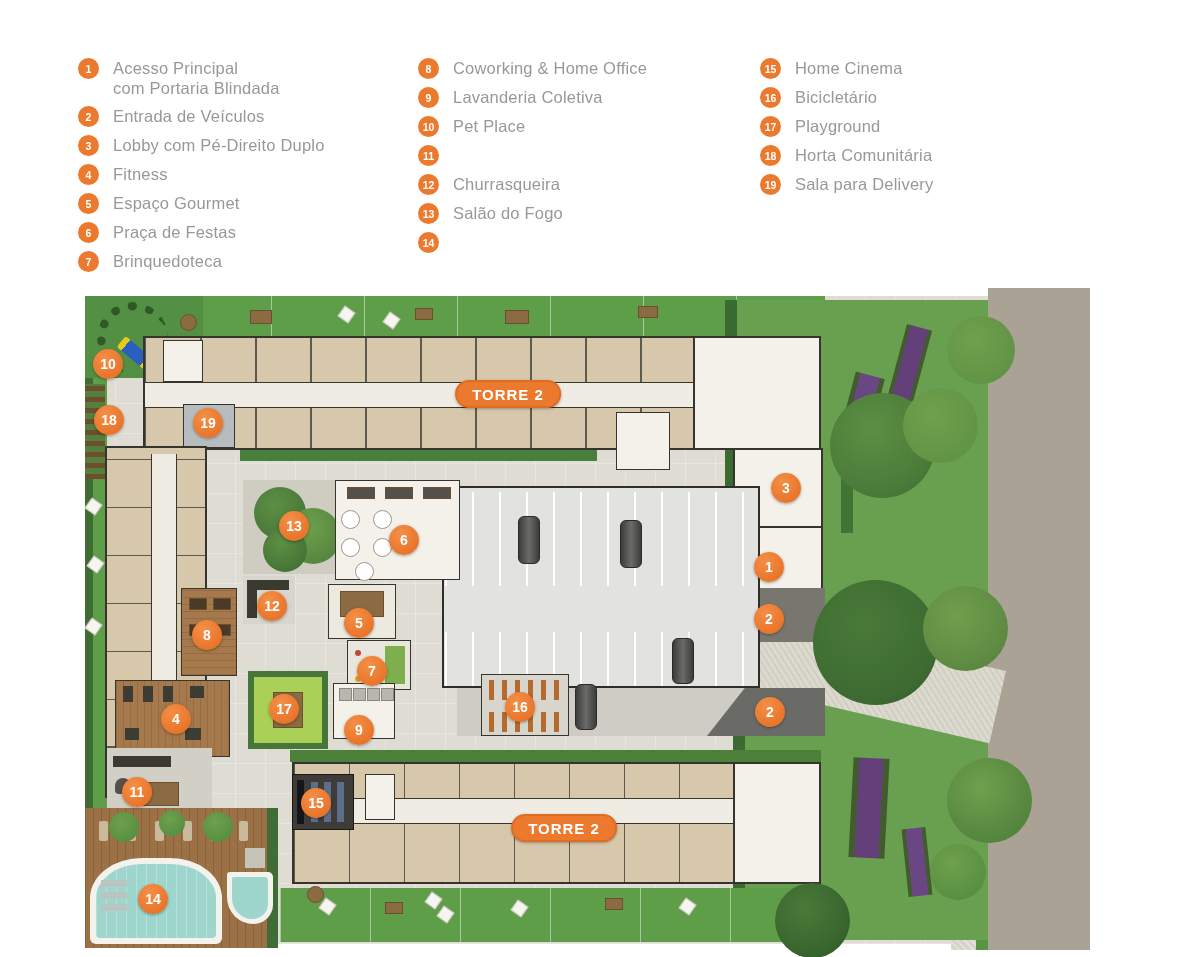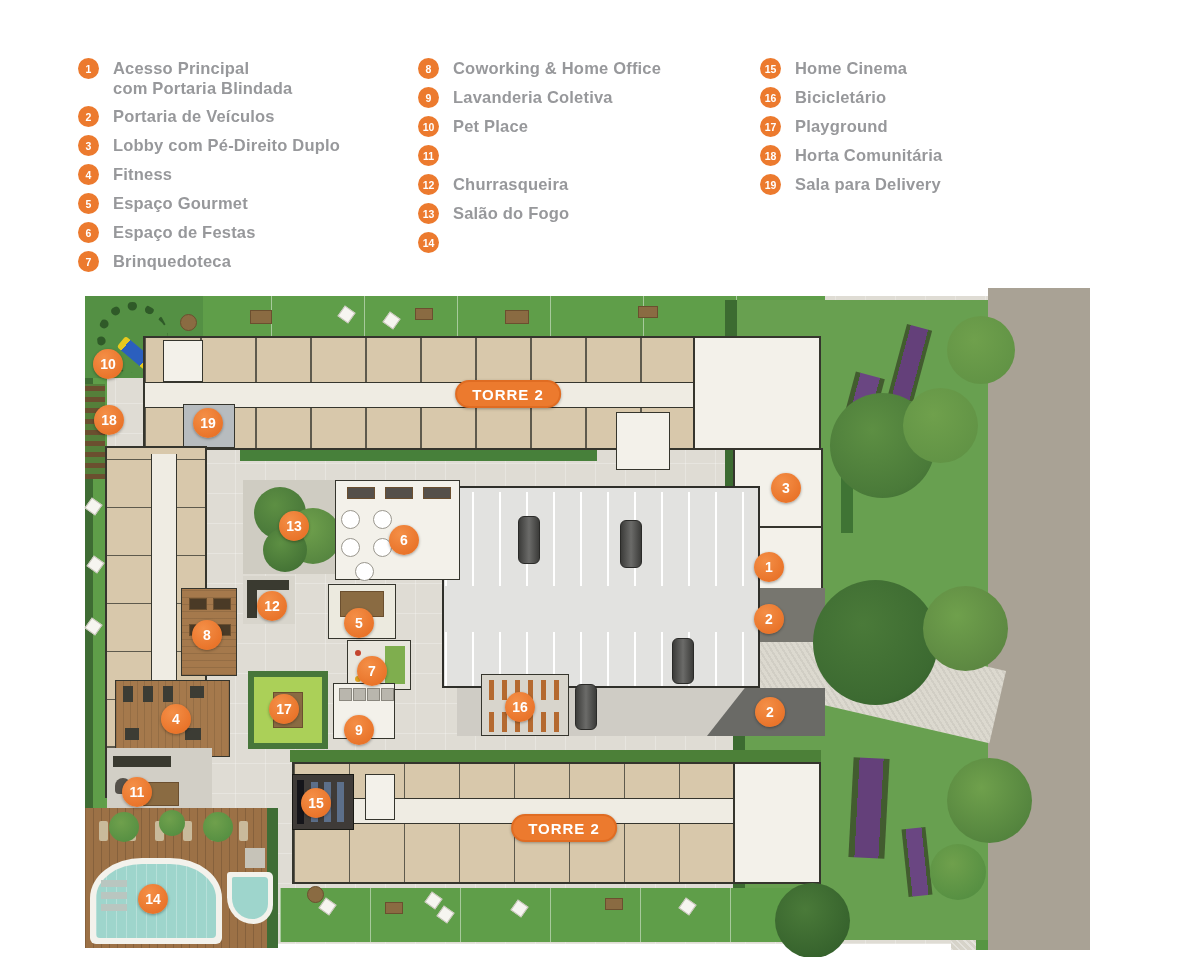--- a/index.html
+++ b/index.html
@@ -9,21 +9,21 @@
   
   .title{position:absolute;left:78px;top:6px;font-size:40px;font-weight:800;
          color:#ec7a2e;letter-spacing:.5px;}
   .legend-col{position:absolute;top:58px;width:340px;}
   .legend-item{display:flex;gap:14px;margin-bottom:8px;}
   .legend-item.gap{margin-top:7px;}
   .lbadge{flex:0 0 auto;width:21px;height:21px;border-radius:50%;background:#ec7a2e;
           color:#fff;font-size:10.5px;font-weight:bold;display:flex;align-items:center;
           justify-content:center;}
   .llabel{color:#97989b;font-size:16.5px;line-height:20px;white-space:pre-line;
-          letter-spacing:.2px;font-weight:bold;}
+          letter-spacing:.2px;}
 
   
   .plan{position:absolute;left:85px;top:288px;width:1005px;height:662px;}
   .plan div{position:absolute;}
   .grass{background:#5f9e49;}
   .beige{background:#d8c8ab;border:2px solid #35352d;box-sizing:border-box;
          background-image:repeating-linear-gradient(90deg,rgba(53,53,45,.75) 0 1.5px,transparent 1.5px 55px);}
   .beigeh{background:#d8c8ab;border:2px solid #35352d;box-sizing:border-box;
          background-image:repeating-linear-gradient(0deg,rgba(53,53,45,.75) 0 1.5px,transparent 1.5px 48px);}
   .whiteroom{background:#f3f1ea;border:1.5px solid #35352d;box-sizing:border-box;}
@@ -48,37 +48,37 @@
 
 
 <div class="legend-col" style="left:78px;">
       <div class="legend-item">
         <span class="lbadge">1</span>
         <span class="llabel">Acesso Principal
 com Portaria Blindada</span>
       </div>
       <div class="legend-item">
         <span class="lbadge">2</span>
-        <span class="llabel">Portaria de Veículos</span>
+        <span class="llabel">Entrada de Veículos</span>
       </div>
       <div class="legend-item">
         <span class="lbadge">3</span>
         <span class="llabel">Lobby com Pé-Direito Duplo</span>
       </div>
       <div class="legend-item">
         <span class="lbadge">4</span>
         <span class="llabel">Fitness</span>
       </div>
       <div class="legend-item">
         <span class="lbadge">5</span>
         <span class="llabel">Espaço Gourmet</span>
       </div>
       <div class="legend-item">
         <span class="lbadge">6</span>
-        <span class="llabel">Espaço de Festas</span>
+        <span class="llabel">Praça de Festas</span>
       </div>
       <div class="legend-item">
         <span class="lbadge">7</span>
         <span class="llabel">Brinquedoteca</span>
       </div>
     </div>
 <div class="legend-col" style="left:418px;">
       <div class="legend-item">
         <span class="lbadge">8</span>
         <span class="llabel">Coworking &amp; Home Office</span>

